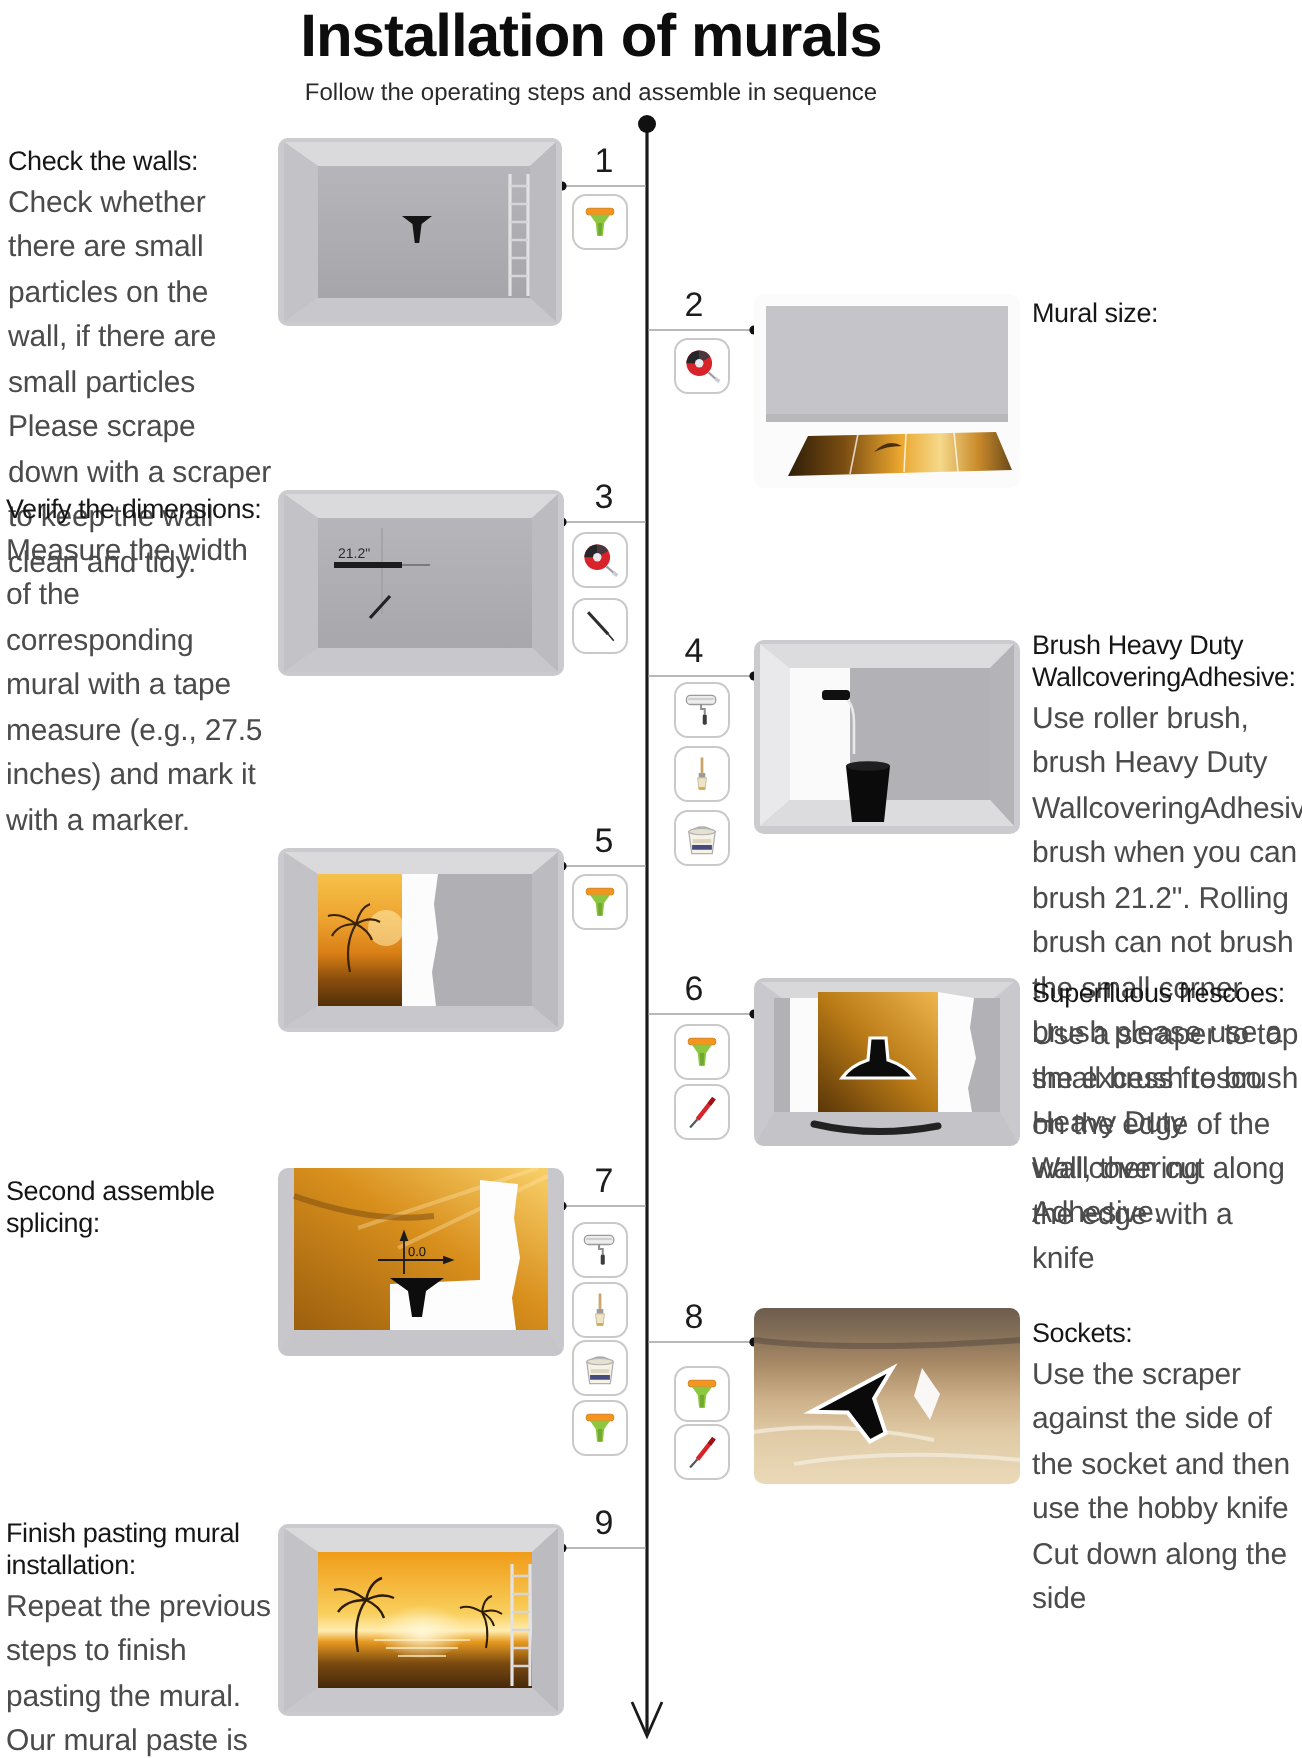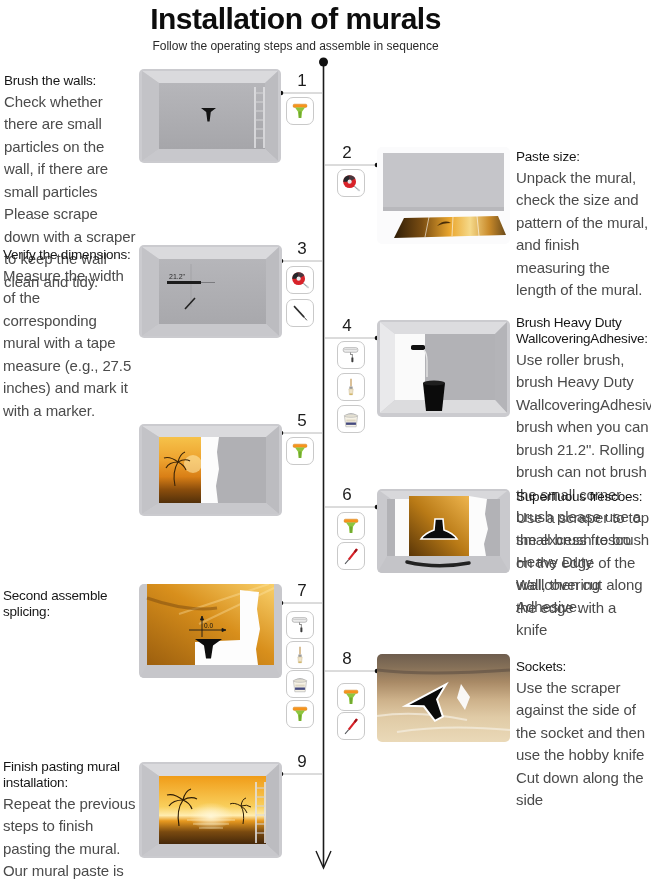--- a/index.html
+++ b/index.html
@@ -191,26 +191,25 @@
         <use href="#i-squeegee"></use>
       </svg>
     </div>
   <div class="tool" style="left:337px;top:712px">
       <svg>
         <use href="#i-knife"></use>
       </svg>
     </div>
 
   <div class="tb" style="left:4px;top:73px;width:133px">
-    <h2>Brush the walls:</h2>
+    <h2>Check the walls:</h2>
     <p>Check whether there are small particles on the wall, if there are small particles Please scrape down with a scraper to keep the wall clean and tidy.</p>
   </div>
   <div class="tb" style="left:516px;top:149px;width:134px">
-    <h2>Paste size:</h2>
-    <p>Unpack the mural, check the size and pattern of the mural, and finish measuring the length of the mural.</p>
+    <h2>Mural size:</h2>
   </div>
   <div class="tb" style="left:3px;top:247px;width:134px">
     <h2>Verify the dimensions:</h2>
     <p>Measure the width of the corresponding mural with a tape measure (e.g., 27.5 inches) and mark it with a marker.</p>
   </div>
   <div class="tb" style="left:516px;top:315px;width:135px">
     <h2>Brush Heavy Duty WallcoveringAdhesive:</h2>
     <p>Use roller brush, brush Heavy Duty WallcoveringAdhesive, brush when you can brush 21.2". Rolling brush can not brush the small corner brush please use a small brush to brush Heavy Duty Wallcovering Adhesive.</p>
   </div>
   <div class="tb" style="left:516px;top:489px;width:134px">

